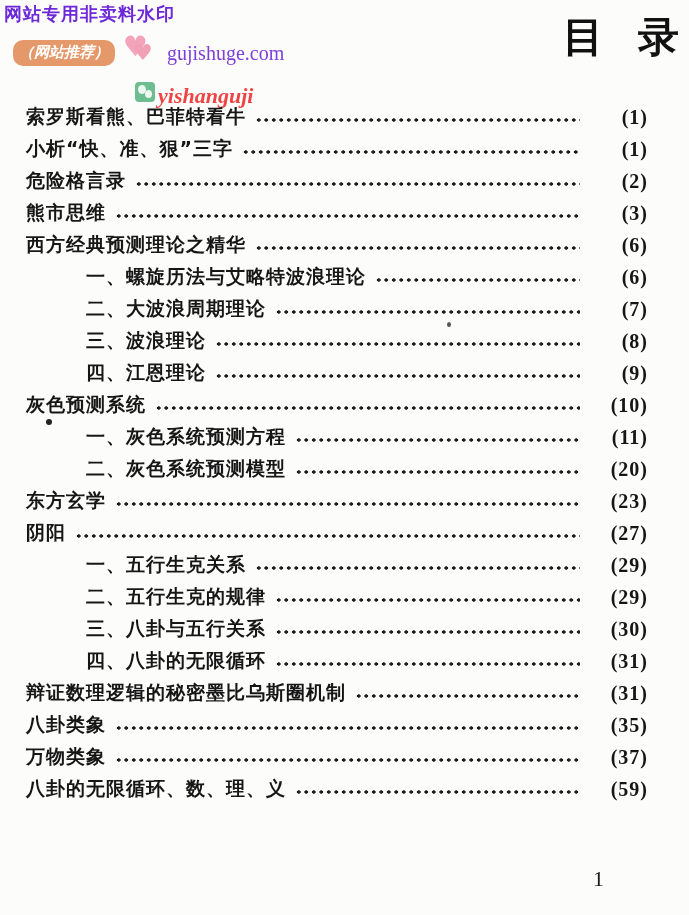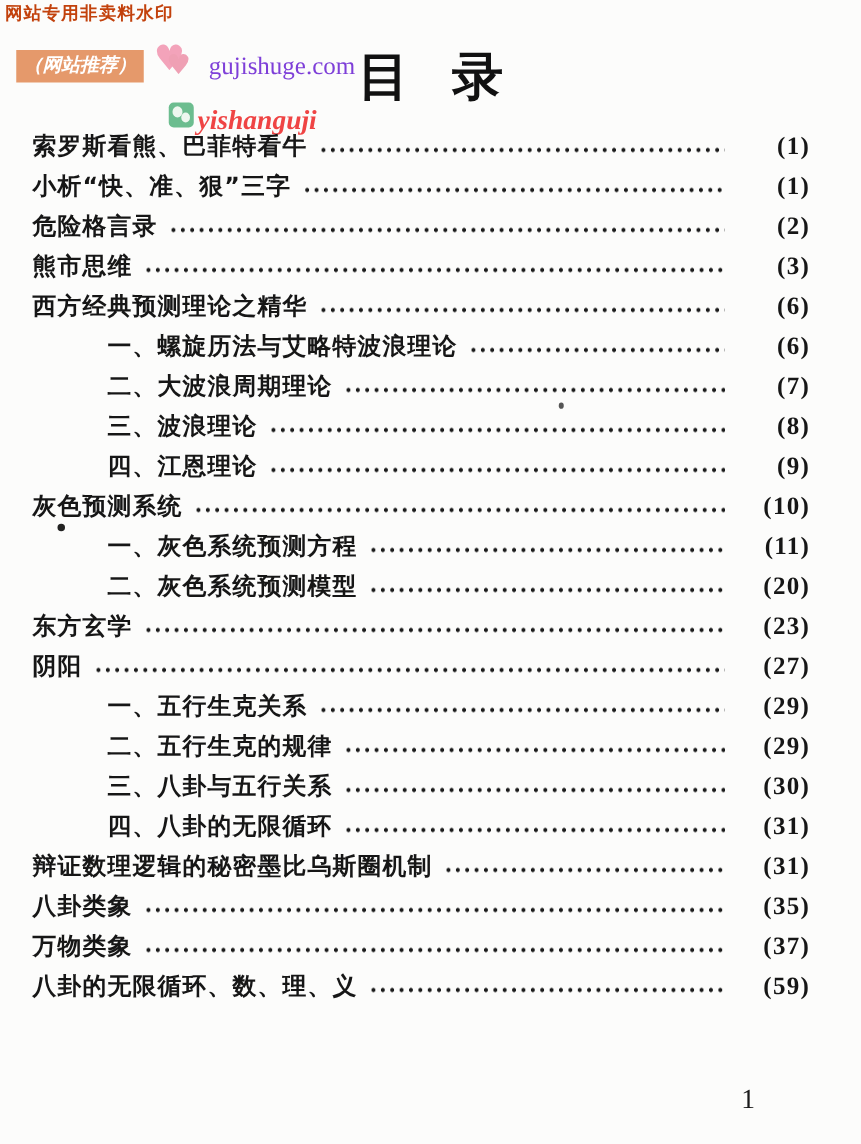--- a/index.html
+++ b/index.html
@@ -9,36 +9,36 @@
     width: 689px; height: 915px;
     background: #fcfcfb;
     font-family: "DejaVu Sans", "Liberation Sans", sans-serif;
     color: #161616;
     overflow: hidden;
   }
 
   
   .corner-watermark {
     position: absolute; top: 2px; left: 4px;
-    font-size: 14px; font-weight: bold;
-    color: #c2410c;
+    font-size: 18px; font-weight: bold;
+    color: #6d28d9;
     letter-spacing: 1px;
   }
 
   
   .logo-row {
     position: absolute; top: 33px; left: 13px;
     display: flex; align-items: center;
   }
   .site-badge {
     background: #e5996b;
     color: #ffffff;
     font-size: 15px; font-weight: bold;
     padding: 5px 6px 6px 6px;
-    border-radius: 0;
+    border-radius: 10px;
     letter-spacing: 0px;
     font-style: italic;
     line-height: 1;
     white-space: nowrap;
   }
   .heart-icon {
     position: relative;
     width: 40px; height: 40px;
     margin-left: 8px;
     flex: 0 0 auto;
@@ -54,26 +54,25 @@
     font-family: "Liberation Serif", "DejaVu Serif", serif;
     font-size: 20px;
     color: #7e3fd8;
     margin-left: 4px;
     line-height: 1;
   }
 
   
   .page-title {
     position: absolute; top: 10px; left: 0; right: 0;
-    text-align: center;
+    text-align: right;
     font-size: 41px; font-weight: bold;
     letter-spacing: 10px;
     text-indent: 10px;
     color: #111111;
-    margin-top: 24px;
   }
 
   
   .inline-watermark {
     position: absolute; top: 82px; left: 135px;
     display: flex; align-items: flex-start;
     pointer-events: none;
   }
   .yishanguji-icon {
     width: 20px; height: 20px;

